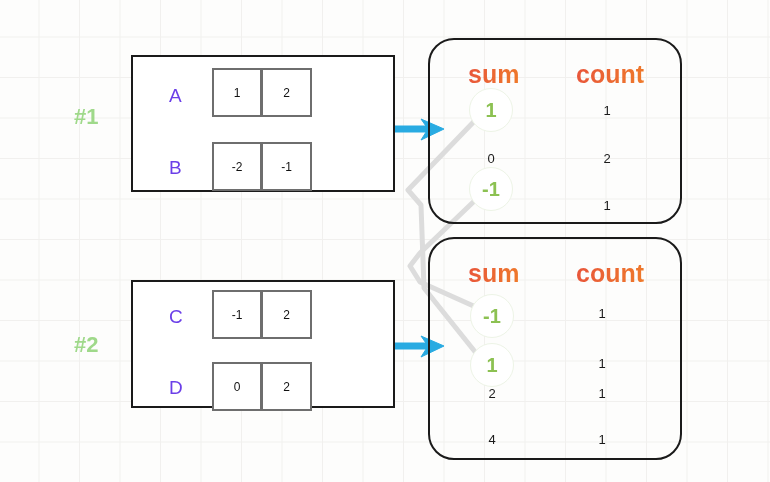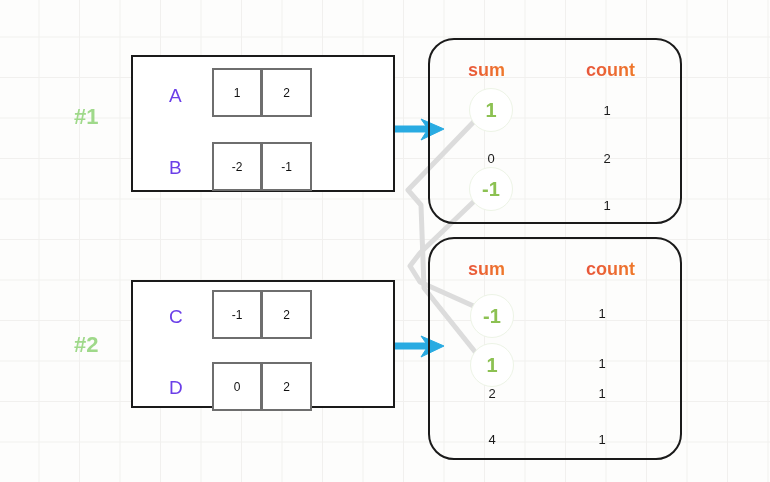--- a/index.html
+++ b/index.html
@@ -97,21 +97,21 @@
     border: 2px solid #1a1a1a;
     border-radius: 26px;
     background: transparent;
     box-sizing: border-box;
   }
   #output-panel-1 { left: 428px; top: 38px; width: 254px; height: 186px; }
   #output-panel-2 { left: 428px; top: 237px; width: 254px; height: 223px; }
 
   .col-header {
     position: absolute;
-    font-size: 18px;
+    font-size: 25px;
     font-weight: bold;
     background: linear-gradient(100deg, #e8553b 0%, #ef7a2a 100%);
     -webkit-background-clip: text;
     background-clip: text;
     color: #e8553b;
     -webkit-text-fill-color: transparent;
   }
   .panel-cell {
     position: absolute;
     font-size: 13px;
@@ -126,21 +126,21 @@
     color: #8cc152;
     width: 42px;
     height: 42px;
     line-height: 42px;
     border: 1px solid #edf4e6;
     border-radius: 50%;
     background: #ffffff;
   }
   
   .hdr-sum   { left: 38px; top: 20px; }
-  .hdr-count { left: 146px; top: 20px; margin-left: 10px; }
+  .hdr-count { left: 146px; top: 20px; }
 </style>
 </head>
 <body>
 
 <div id="canvas">
 
   <svg id="link-layer" viewBox="0 0 770 482">
     <g stroke="#dcdcdc" stroke-width="5" fill="none" stroke-linecap="round" stroke-linejoin="round">
 
       <path d="M 487,108 L 408,190 L 421,205 L 424,288 L 476,353"></path>

